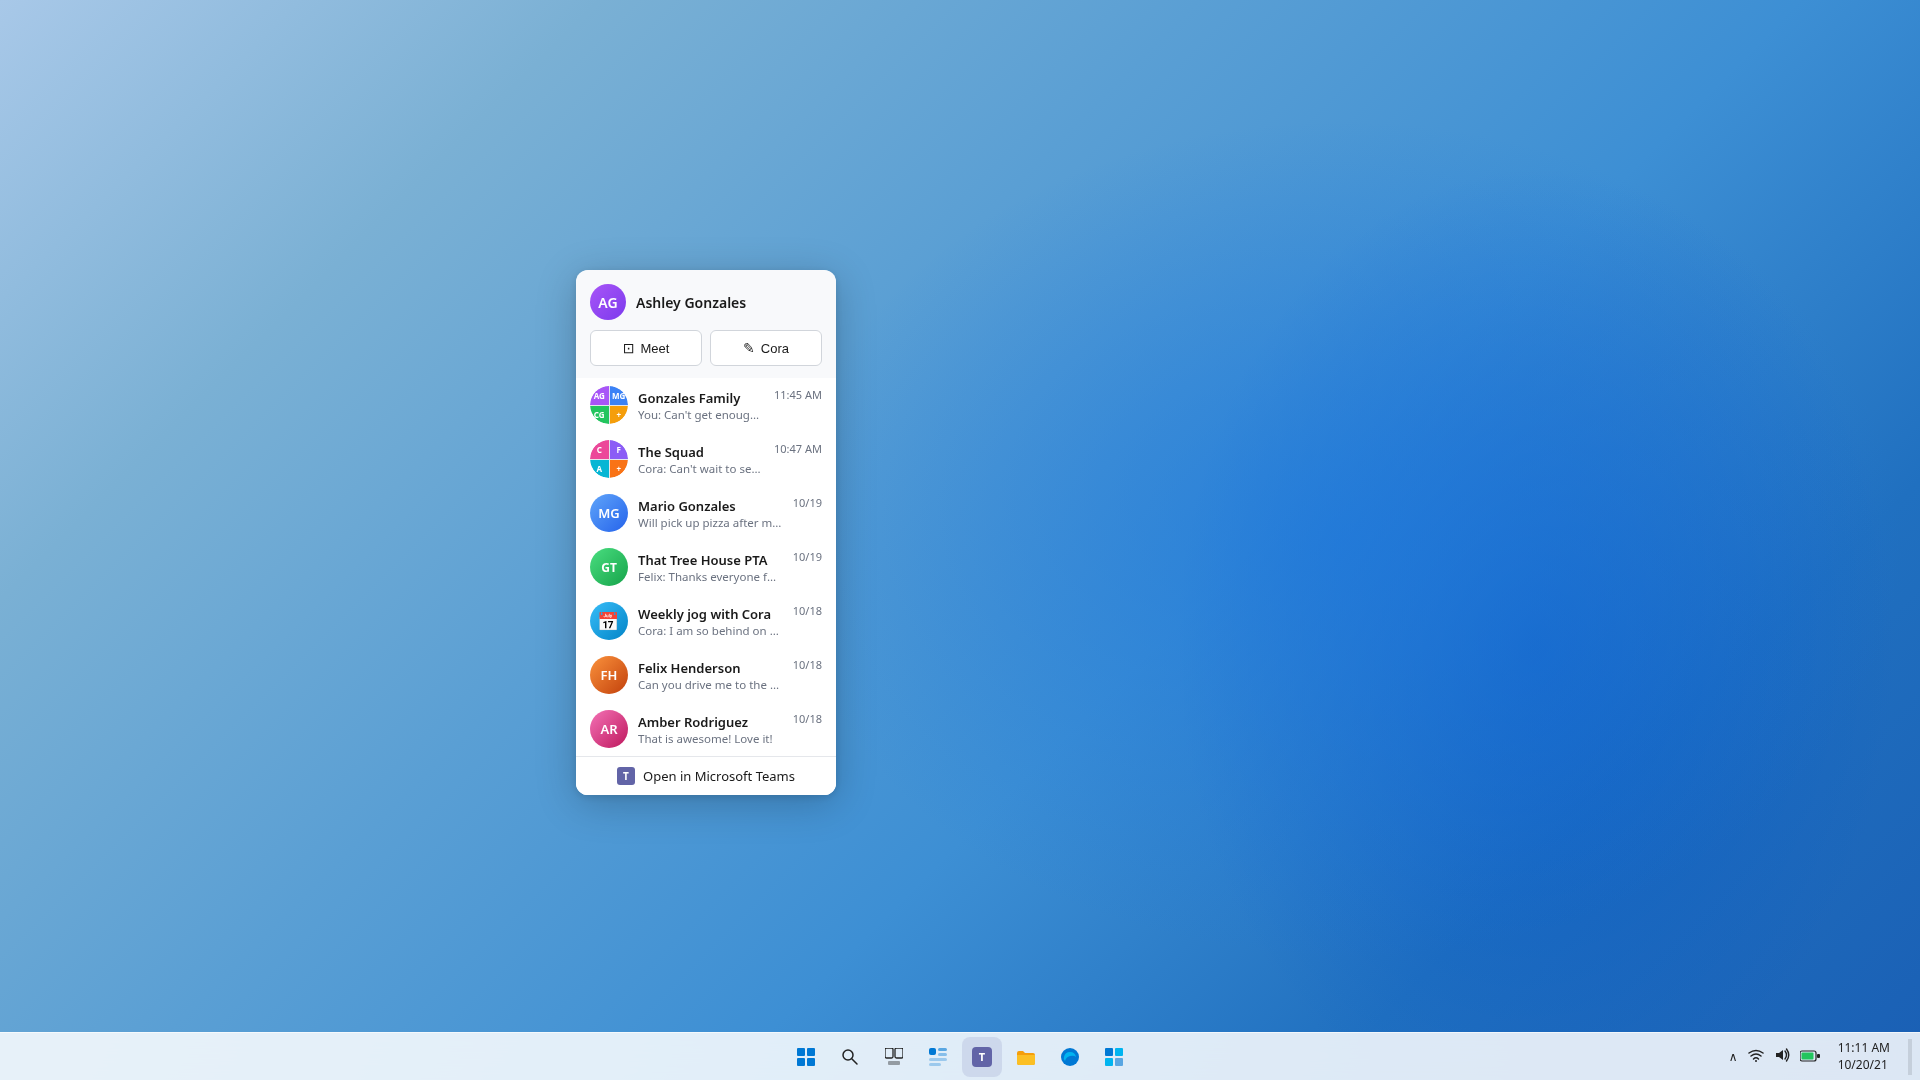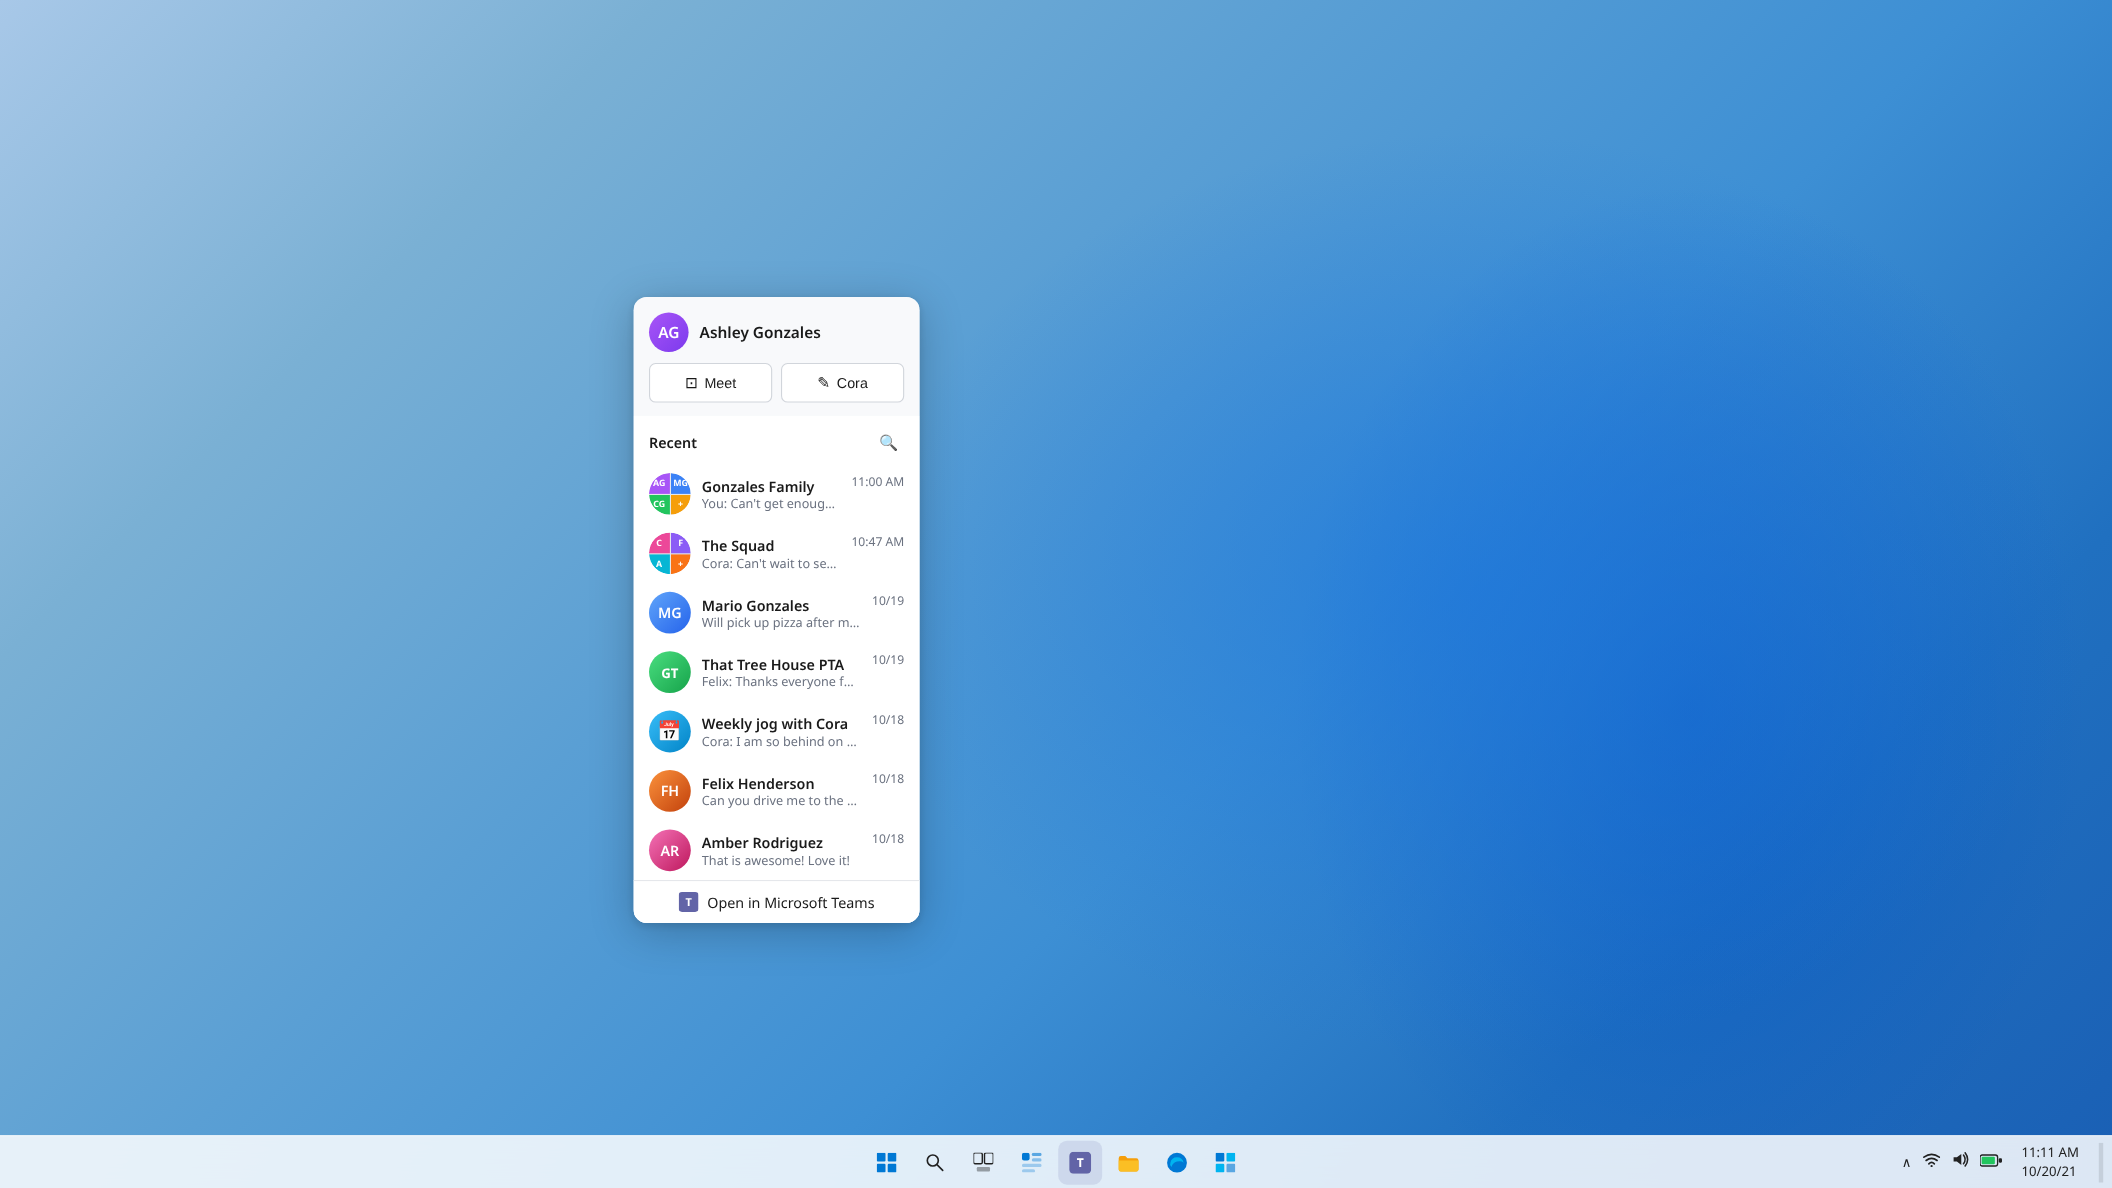--- a/index.html
+++ b/index.html
@@ -286,41 +286,37 @@
       <span class="btn-icon">⊡</span>
       <span>Meet</span>
     </button>
     <button class="action-btn">
       <span class="btn-icon">✎</span>
       <span>Cora</span>
     </button>
   </div>
 
   <div class="recent-section">
-    <div class="recent-header">
-      <span class="recent-label">Recent</span>
-      <div class="search-btn">🔍</div>
-    </div>
 
     <ul class="conversation-list">
 
       <li class="conversation-item">
         <div class="conv-avatar" style="background:none; border-radius:50%; overflow:hidden; width:38px; height:38px; position:relative;">
           <div style="display:grid; grid-template-columns:1fr 1fr; gap:1px; width:38px; height:38px; background:#e5e7eb; border-radius:50%; overflow:hidden;">
             <div style="background:#a855f7; display:flex; align-items:center; justify-content:center; font-size:8px; color:white;">AG</div>
             <div style="background:#3b82f6; display:flex; align-items:center; justify-content:center; font-size:8px; color:white;">MG</div>
             <div style="background:#22c55e; display:flex; align-items:center; justify-content:center; font-size:8px; color:white;">CG</div>
             <div style="background:#f59e0b; display:flex; align-items:center; justify-content:center; font-size:8px; color:white;">+</div>
           </div>
         </div>
         <div class="conv-content">
           <div class="conv-name">Gonzales Family</div>
           <div class="conv-preview">You: Can't get enough of her.</div>
         </div>
-        <div class="conv-time">11:00 AM</div>
+        <div class="conv-time">11:45 AM</div>
       </li>
 
       <li class="conversation-item">
         <div class="conv-avatar" style="background:none; border-radius:50%; overflow:hidden; width:38px; height:38px;">
           <div style="display:grid; grid-template-columns:1fr 1fr; gap:1px; width:38px; height:38px; background:#e5e7eb; border-radius:50%; overflow:hidden;">
             <div style="background:#ec4899; display:flex; align-items:center; justify-content:center; font-size:8px; color:white;">C</div>
             <div style="background:#8b5cf6; display:flex; align-items:center; justify-content:center; font-size:8px; color:white;">F</div>
             <div style="background:#06b6d4; display:flex; align-items:center; justify-content:center; font-size:8px; color:white;">A</div>
             <div style="background:#f97316; display:flex; align-items:center; justify-content:center; font-size:8px; color:white;">+</div>
           </div>

